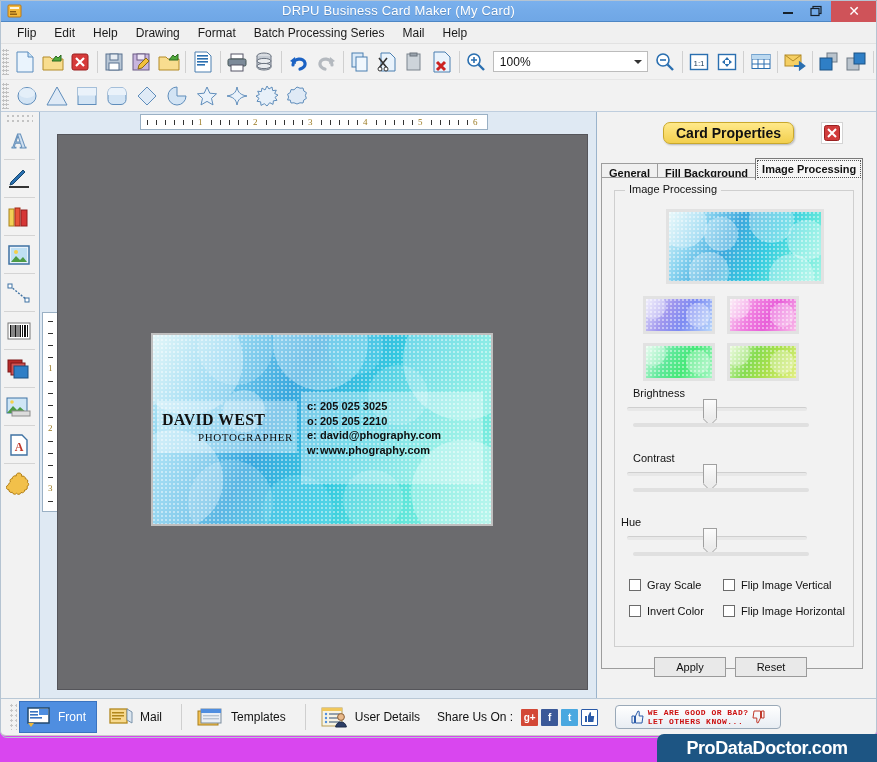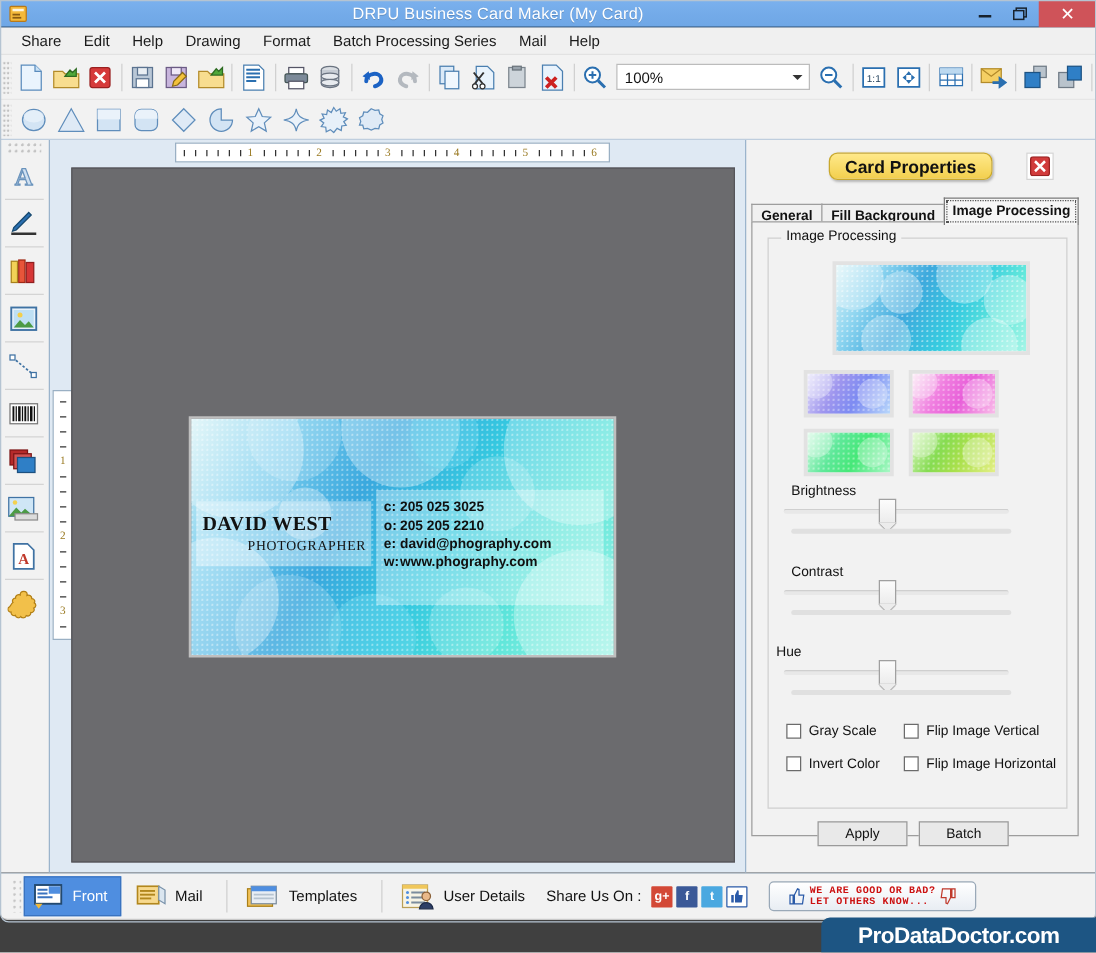--- a/index.html
+++ b/index.html
@@ -5,21 +5,21 @@
   * { box-sizing: border-box; margin:0; padding:0; }
   html, body {
     width: 877px; height: 762px;
     font-family: "Liberation Sans", sans-serif;
     background: #ffffff;
     overflow: hidden;
   }
   #app {
     position: relative;
     width: 877px; height: 762px;
-    background: #404040;
+    background: #d946ef;
   }
 
   
   .titlebar {
     position:absolute; left:0; top:0; width:877px; height:22px;
     background: linear-gradient(to bottom,#7bb1ee 0%, #74abe9 50%, #6fa7e6 100%);
     border-bottom:1px solid #4d86c4;
     display:flex; align-items:center;
   }
   .tb-icon {
@@ -312,21 +312,21 @@
         <svg width="13" height="12" viewBox="0 0 13 12">
           <rect x="3" y="1.5" width="8" height="7" fill="none" stroke="#17222d" stroke-width="1.2"></rect>
           <rect x="1" y="3.5" width="8" height="7" fill="#74abe9" stroke="#17222d" stroke-width="1.2"></rect>
         </svg>
       </div>
       <div class="tb-btn close">✕</div>
     </div>
   </div>
 
   <div class="menubar">
-    <div class="menu-item">Share</div>
+    <div class="menu-item">Flip</div>
     <div class="menu-item">Edit</div>
     <div class="menu-item">Help</div>
     <div class="menu-item">Drawing</div>
     <div class="menu-item">Format</div>
     <div class="menu-item">Batch Processing Series</div>
     <div class="menu-item">Mail</div>
     <div class="menu-item">Help</div>
   </div>
 
   <div class="toolbar">
@@ -847,21 +847,21 @@
           <span class="cbox"></span>
           <span class="cblabel">Invert Color</span>
         </div>
         <div class="cbrow" style="left:108px;top:414px;">
           <span class="cbox"></span>
           <span class="cblabel">Flip Image Horizontal</span>
         </div>
       </div>
 
       <div class="pbtn" style="left:52px;top:479px;width:72px;">Apply</div>
-      <div class="pbtn" style="left:133px;top:479px;width:72px;">Batch</div>
+      <div class="pbtn" style="left:133px;top:479px;width:72px;">Reset</div>
     </div>
   </div>
 
   <div class="bottombar">
     <div class="bgrip"></div>
 
     <div class="bbtn active">
       <svg width="26" height="22" viewBox="0 0 26 22">
         <rect x="2" y="2" width="21" height="15" fill="#ffffff" stroke="#23496f" stroke-width="1.5"></rect>
         <rect x="13" y="3" width="9" height="6" fill="#4f8ee0"></rect>

